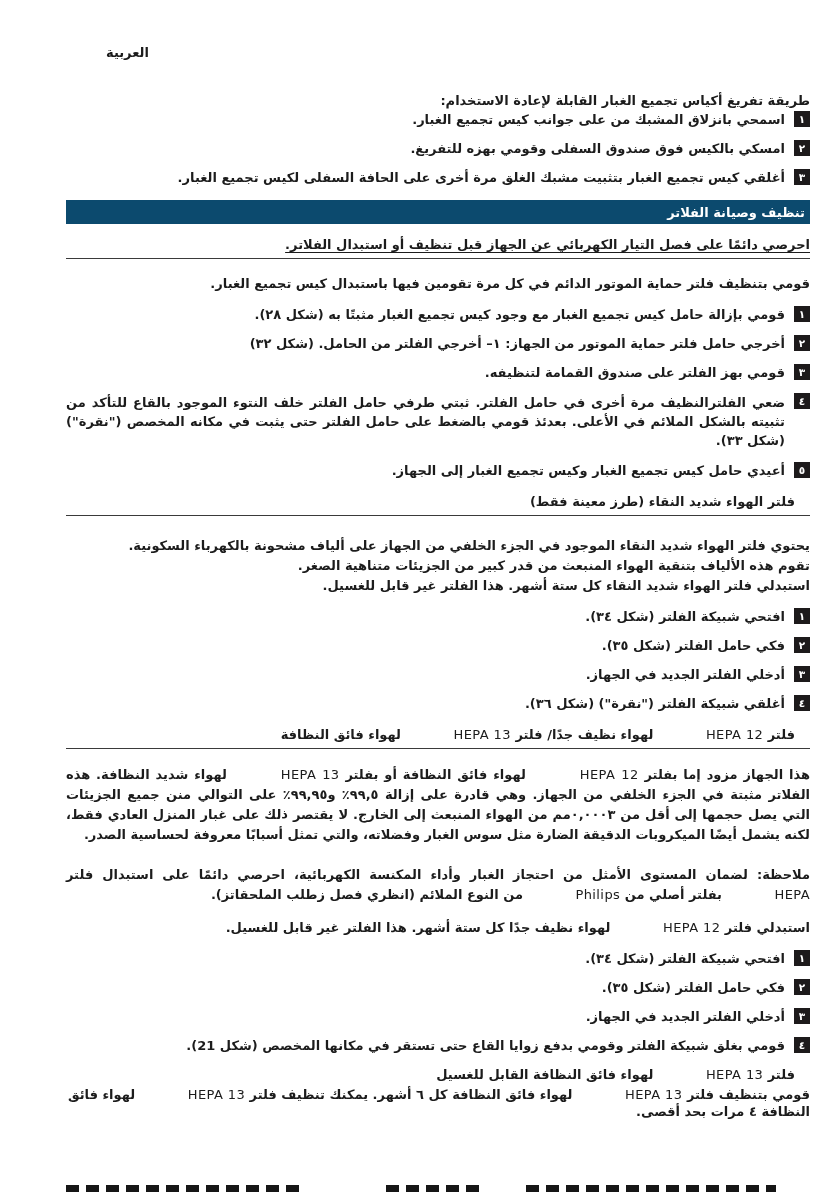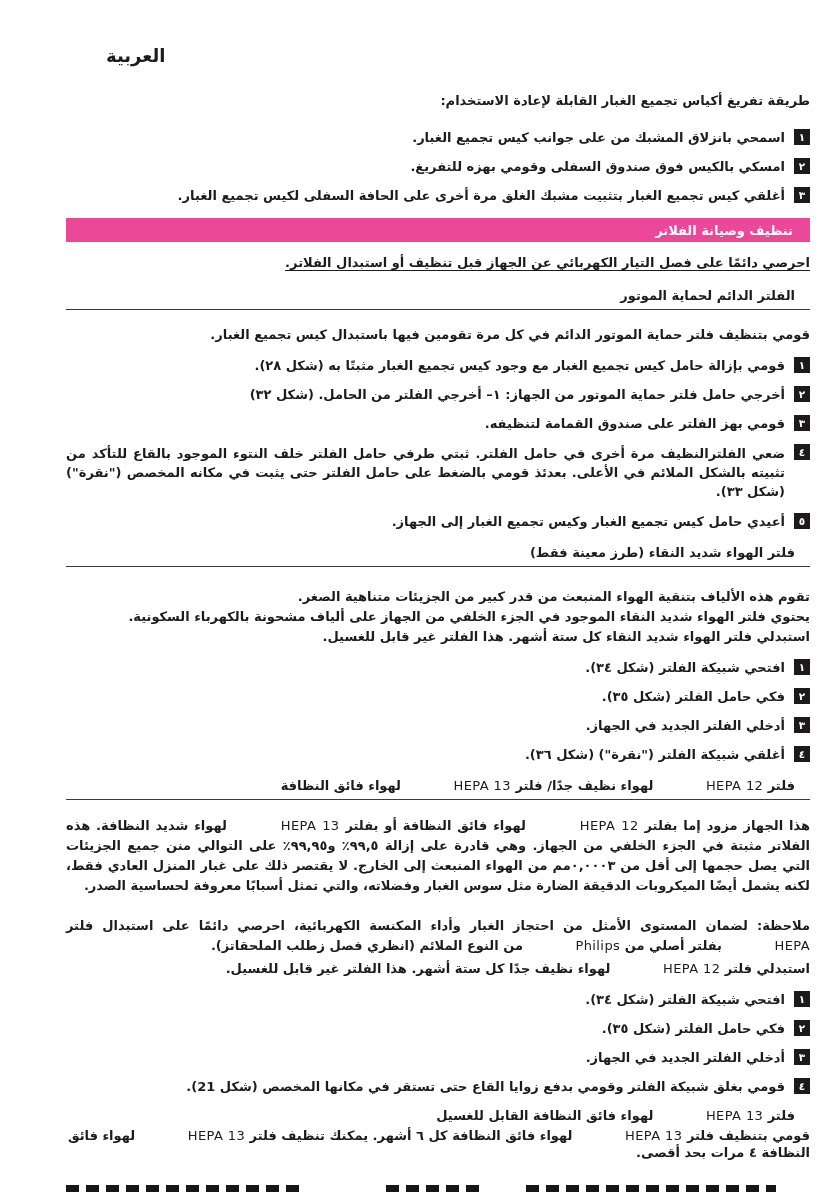--- a/index.html
+++ b/index.html
@@ -4,39 +4,39 @@
 <style>
   html, body { margin: 0; padding: 0; background: #ffffff; }
   body {
     width: 840px; height: 1192px; overflow: hidden;
     font-family: "DejaVu Sans", sans-serif;
     color: #1c1c1c;
   }
   .page { position: relative; width: 840px; height: 1192px; background: #fff; direction: rtl; }
   .lang-label {
     position: absolute; top: 45px; left: 106px;
-    font-size: 18px; font-weight: 700; direction: rtl;
+    font-size: 13px; font-weight: 700; direction: rtl;
   }
   .content {
     position: absolute; top: 0; right: 30px; left: 66px;
     font-size: 13px; font-weight: 700; line-height: 17px;
     text-align: right;
   }
-  .intro-line { margin-top: 92px; margin-bottom: 20px; }
+  .intro-line { margin-top: 92px; margin-bottom: 2px; }
   .step { display: flex; align-items: flex-start; margin-bottom: 12px; }
   .step-badge {
     flex: 0 0 auto; width: 16px; height: 16px; margin-left: 9px; margin-top: 0px;
     background: #1d1a1b; color: #ffffff; font-size: 10.5px; line-height: 16px;
     text-align: center; font-weight: 700;
   }
   .step-text { flex: 1 1 auto; text-align: right; }
   .step-text.justify { text-align: justify; line-height: 19px; }
   .section-bar {
-    margin-top: 14px; height: 24px; background: #ec4899; color: #ffffff;
-    display: flex; align-items: center; padding: 0 17px; box-sizing: border-box;
+    margin-top: 14px; height: 24px; background: #0c4a6e; color: #ffffff;
+    display: flex; align-items: center; padding: 0 5px; box-sizing: border-box;
     font-size: 13px; font-weight: 700;
   }
   .warning {
     margin-top: 12px; text-decoration: underline; text-underline-offset: 3px;
     text-decoration-thickness: 1px;
   }
   .subheading { margin-top: 16px; padding-right: 15px; }
   .subheading.tight { margin-top: 14px; }
   .rule { border: 0; border-top: 1.4px solid #3a3a3a; margin: 5px 0 0 0; }
   .para { margin-top: 16px; }
@@ -72,21 +72,20 @@
     </div>
     <div class="step">
       <span class="step-badge">٣</span>
       <div class="step-text">أغلقي كيس تجميع الغبار بتثبيت مشبك الغلق مرة أخرى على الحافة السفلى لكيس تجميع الغبار.</div>
     </div>
 
     <div class="section-bar">تنظيف وصيانة الفلاتر</div>
 
     <div class="warning">احرصي دائمًا على فصل التيار الكهربائي عن الجهاز قبل تنظيف أو استبدال الفلاتر.</div>
 
-    <div class="subheading">الفلتر الدائم لحماية الموتور</div>
     <hr class="rule">
 
     <div class="para mb">قومي بتنظيف فلتر حماية الموتور الدائم في كل مرة تقومين فيها باستبدال كيس تجميع الغبار.</div>
 
     <div class="step">
       <span class="step-badge">١</span>
       <div class="step-text">قومي بإزالة حامل كيس تجميع الغبار مع وجود كيس تجميع الغبار مثبتًا به (شكل ٢٨).</div>
     </div>
     <div class="step">
       <span class="step-badge">٢</span>
@@ -102,22 +101,22 @@
     </div>
     <div class="step">
       <span class="step-badge">٥</span>
       <div class="step-text">أعيدي حامل كيس تجميع الغبار وكيس تجميع الغبار إلى الجهاز.</div>
     </div>
 
     <div class="subheading tight">فلتر الهواء شديد النقاء (طرز معينة فقط)</div>
     <hr class="rule">
 
     <div class="para multiline" style="margin-top:20px; margin-bottom:12px;">
+      <div>يحتوي فلتر الهواء شديد النقاء الموجود في الجزء الخلفي من الجهاز على ألياف مشحونة بالكهرباء السكونية.</div>
       <div>تقوم هذه الألياف بتنقية الهواء المنبعث من قدر كبير من الجزيئات متناهية الصغر.</div>
-      <div>يحتوي فلتر الهواء شديد النقاء الموجود في الجزء الخلفي من الجهاز على ألياف مشحونة بالكهرباء السكونية.</div>
       <div>استبدلي فلتر الهواء شديد النقاء كل ستة أشهر. هذا الفلتر غير قابل للغسيل.</div>
     </div>
 
     <div class="step">
       <span class="step-badge">١</span>
       <div class="step-text">افتحي شبيكة الفلتر (شكل ٣٤).</div>
     </div>
     <div class="step">
       <span class="step-badge">٢</span>
       <div class="step-text">فكي حامل الفلتر (شكل ٣٥).</div>
@@ -131,21 +130,21 @@
       <div class="step-text">أغلقي شبيكة الفلتر ("نقرة") (شكل ٣٦).</div>
     </div>
 
     <div class="subheading tight">فلتر <span class="lat">HEPA 12</span> لهواء نظيف جدًا/ فلتر <span class="lat">HEPA 13</span> لهواء فائق النظافة</div>
     <hr class="rule">
 
     <div class="para justify-para">هذا الجهاز مزود إما بفلتر <span class="lat">HEPA 12</span> لهواء فائق النظافة أو بفلتر <span class="lat">HEPA 13</span> لهواء شديد النظافة. هذه الفلاتر مثبتة في الجزء الخلفي من الجهاز. وهي قادرة على إزالة ٩٩,٥٪ و٩٩,٩٥٪ على التوالي منن جميع الجزيئات التي يصل حجمها إلى أقل من ٠,٠٠٠٣مم من الهواء المنبعث إلى الخارج. لا يقتصر ذلك على غبار المنزل العادي فقط، لكنه يشمل أيضًا الميكروبات الدقيقة الضارة مثل سوس الغبار وفضلاته، والتي تمثل أسبابًا معروفة لحساسية الصدر.</div>
 
     <div class="note-para">ملاحظة: لضمان المستوى الأمثل من احتجاز الغبار وأداء المكنسة الكهربائية، احرصي دائمًا على استبدال فلتر <span class="lat">HEPA</span> بفلتر أصلي من <span class="lat">Philips</span> من النوع الملائم (انظري فصل زطلب الملحقاتز).</div>
 
-    <div style="margin-top:4px; margin-bottom:14px;">استبدلي فلتر <span class="lat">HEPA 12</span> لهواء نظيف جدًا كل ستة أشهر. هذا الفلتر غير قابل للغسيل.</div>
+    <div style="margin-top:14px; margin-bottom:14px;">استبدلي فلتر <span class="lat">HEPA 12</span> لهواء نظيف جدًا كل ستة أشهر. هذا الفلتر غير قابل للغسيل.</div>
 
     <div class="step">
       <span class="step-badge">١</span>
       <div class="step-text">افتحي شبيكة الفلتر (شكل ٣٤).</div>
     </div>
     <div class="step">
       <span class="step-badge">٢</span>
       <div class="step-text">فكي حامل الفلتر (شكل ٣٥).</div>
     </div>
     <div class="step">

